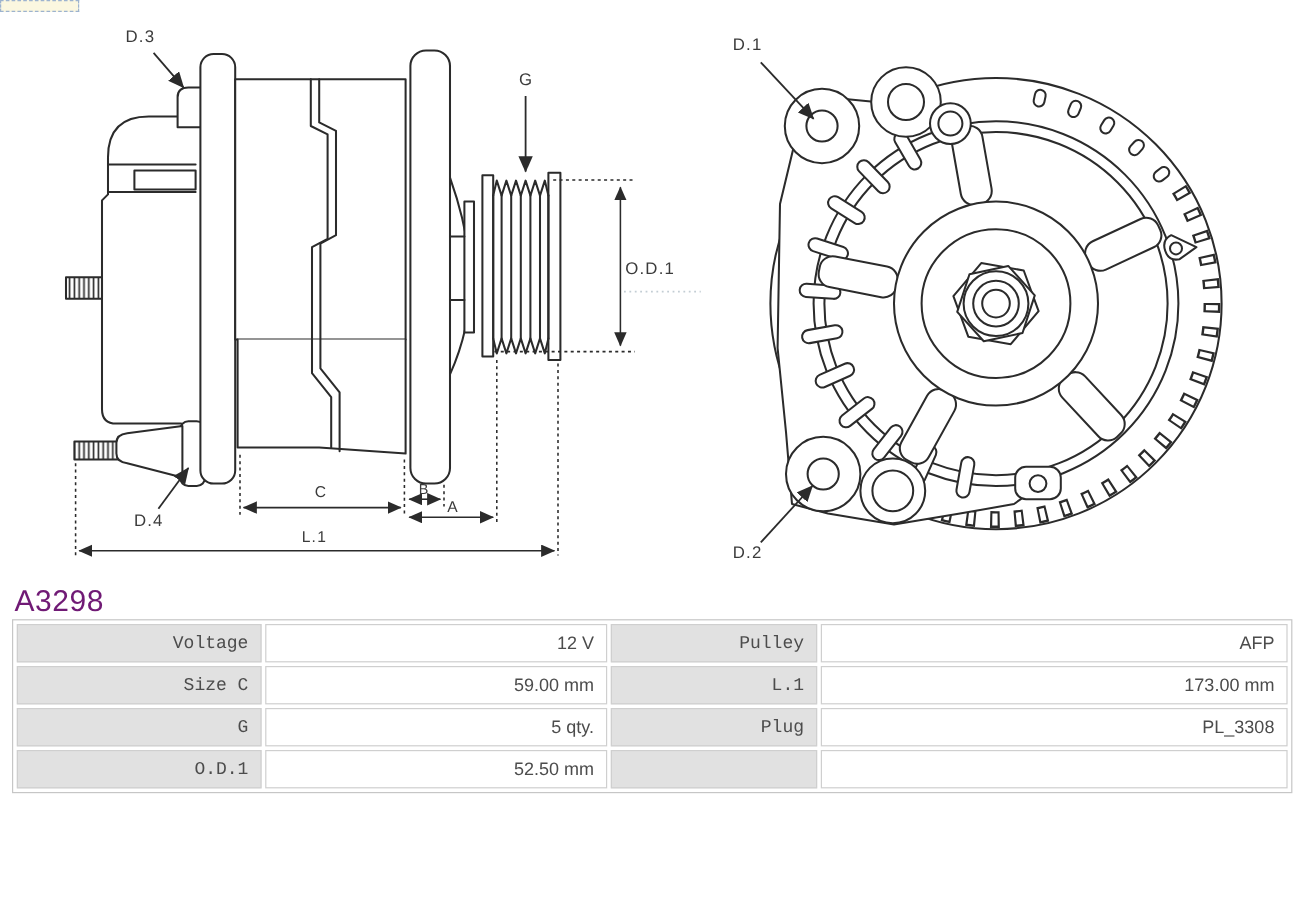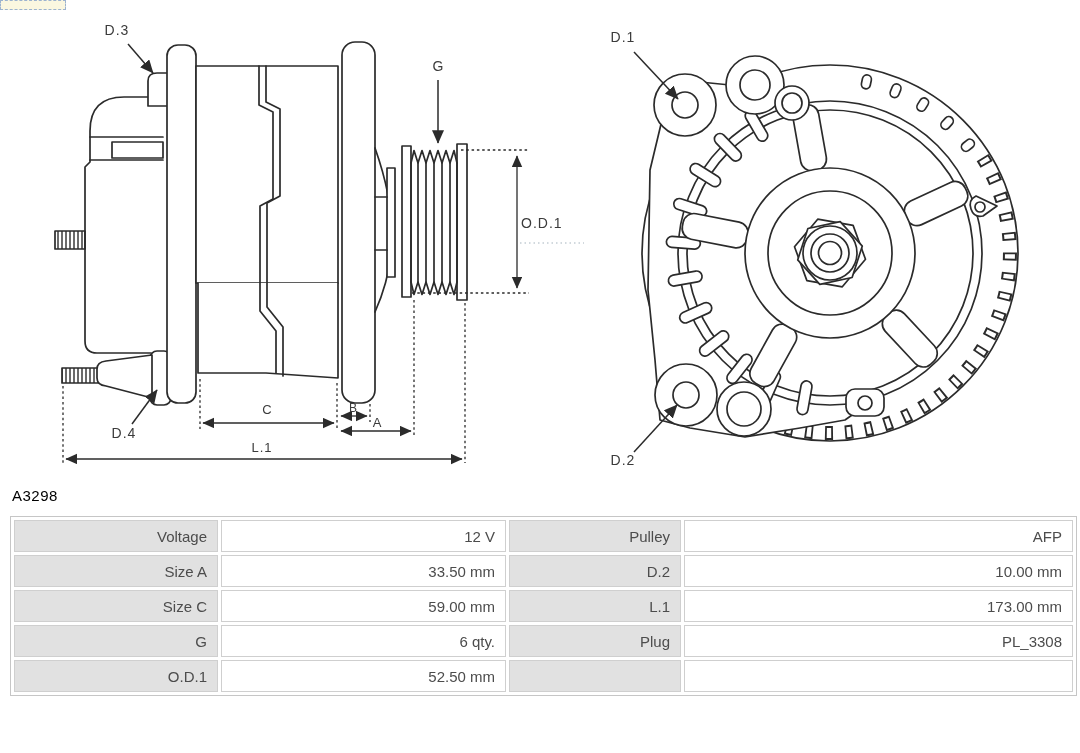--- a/index.html
+++ b/index.html
@@ -1,28 +1,28 @@
 <!DOCTYPE html>
 <html><head>
 <meta charset="utf-8">
 <style>
   html,body{margin:0;padding:0;background:#fff;}
   body{width:1080px;height:753px;position:relative;overflow:hidden;
        font-family:"Liberation Sans",sans-serif;color:#4c4c4c;}
   #artifact{position:absolute;left:0;top:0;width:64px;height:8px;
             border:1px dashed #9db3cf;background:#fbf7e0;}
   #drawing{position:absolute;left:0;top:0;}
-  #partno{position:absolute;left:12px;top:487px;font-size:15px;
-          color:#000000;letter-spacing:.5px;}
+  #partno{position:absolute;left:12px;top:487px;font-size:25px;
+          color:#701a75;letter-spacing:.5px;}
   #spec{position:absolute;left:10px;top:516px;border-collapse:separate;
         border-spacing:3px;border:1px solid #c6c6c6;table-layout:fixed;
         width:1055px;font-size:15px;}
   #spec td{border:1px solid #cfcfcf;height:30px;padding:0 10px 0 0;
            text-align:right;white-space:nowrap;overflow:hidden;}
-  #spec td.lbl{background:#e1e1e1;}
+  #spec td.lbl{background:#e1e1e1;font-family:Liberation Mono, monospace;}
   #spec td.val{background:#ffffff;text-align:right;}
   svg text{font-family:"Liberation Sans",sans-serif;fill:#3b3b3b;}
 </style>
 </head>
 <body>
 
 <div id="artifact"></div>
 
 <svg id="drawing" width="1080" height="485" viewBox="0 0 1080 485">
   <defs>
@@ -191,34 +191,28 @@
       <col style="width:389px">
   </colgroup>
   <tbody>
     <tr>
       <td class="lbl">Voltage</td>
       <td class="val">12 V</td>
       <td class="lbl">Pulley</td>
       <td class="val">AFP</td>
     </tr>
     <tr>
-      <td class="lbl">Size A</td>
-      <td class="val">33.50 mm</td>
-      <td class="lbl">D.2</td>
-      <td class="val">10.00 mm</td>
-    </tr>
-    <tr>
       <td class="lbl">Size C</td>
       <td class="val">59.00 mm</td>
       <td class="lbl">L.1</td>
       <td class="val">173.00 mm</td>
     </tr>
     <tr>
       <td class="lbl">G</td>
-      <td class="val">6 qty.</td>
+      <td class="val">5 qty.</td>
       <td class="lbl">Plug</td>
       <td class="val">PL_3308</td>
     </tr>
     <tr>
       <td class="lbl">O.D.1</td>
       <td class="val">52.50 mm</td>
       <td class="lbl"></td>
       <td class="val"></td>
     </tr>
   </tbody>

